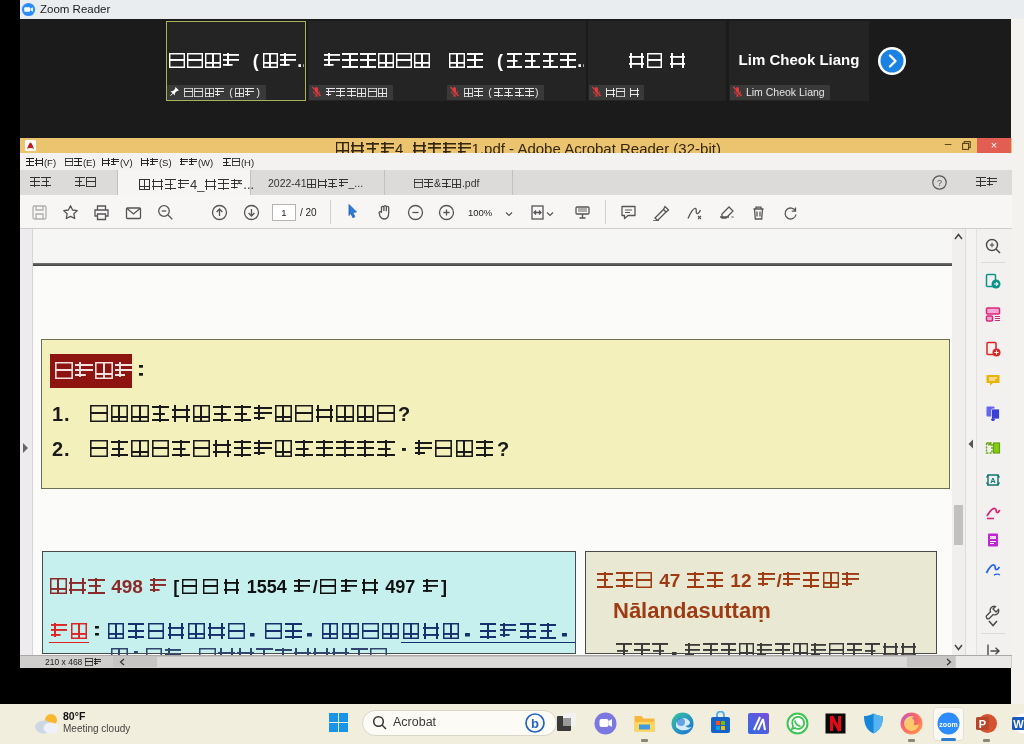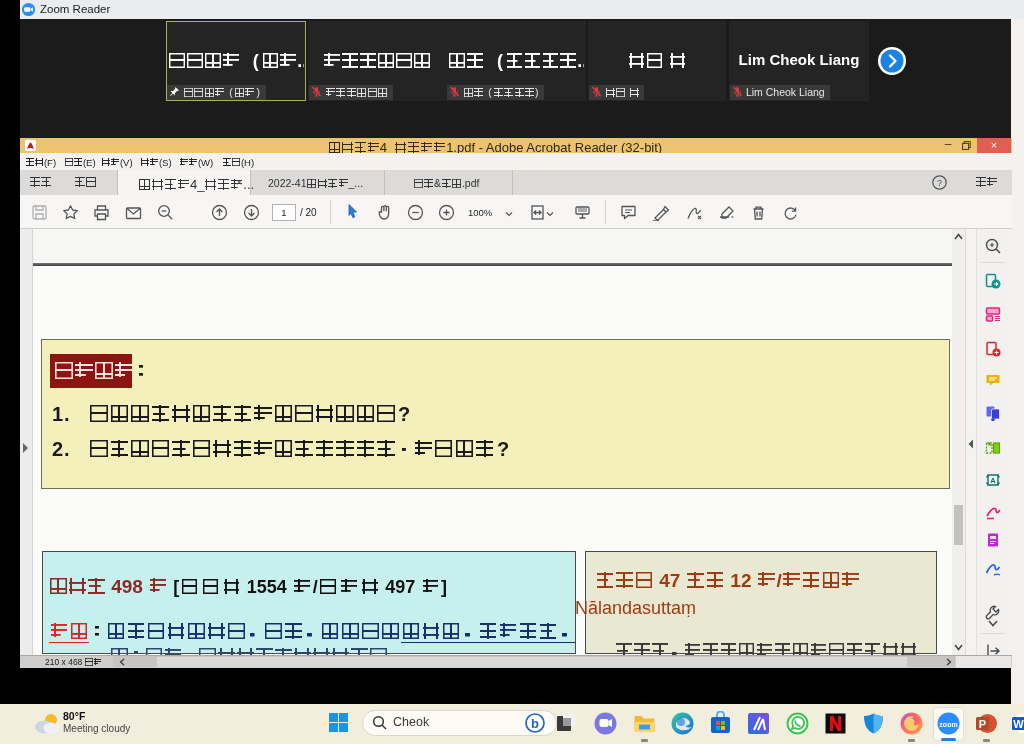--- a/index.html
+++ b/index.html
@@ -79,21 +79,21 @@
 <circle cx="15" cy="15" r="14" fill="#fff"></circle>
     <circle cx="15" cy="15" r="11.5" fill="#1a82e2"></circle>
 <path d="M13 9.5 L18.5 15 L13 20.5" stroke="#fff" stroke-width="2.4" fill="none" stroke-linecap="round" stroke-linejoin="round"></path>
   </svg>
 <div class="ab" style="left:1011px;top:19px;width:13px;height:685px;background:#f4f2ee"></div>
 <div class="ab" style="left:20px;top:138px;width:992px;height:15px;background:#ecc36e"></div>
 <svg class="ab" style="left:25px;top:140px" width="11" height="11" viewBox="0 0 11 11">
 <rect width="11" height="11" rx="1.5" fill="#fff"></rect>
     <path d="M2 9 C3.5 5 4.5 2.5 5.5 2.5 C6.5 2.5 7.5 5 9 9 C7 7.6 4 7.6 2 9Z" fill="#c11e1e"></path>
   </svg>
-<div class="ab" style="left:310px;top:140px;width:370px;text-align:center;font-size:13px;color:#33270f;white-space:nowrap"><i class="c v5"></i><i class="c v4"></i><i class="c v3"></i><i class="c v6"></i><span class="tx">4_</span><i class="c v4"></i><i class="c v1"></i><i class="c v6"></i><i class="c v6"></i><span class="tx">1.pdf - Adobe Acrobat Reader (32-bit)</span></div>
+<div class="ab" style="left:335px;top:140px;width:370px;text-align:center;font-size:15px;color:#33270f;white-space:nowrap"><i class="c v5"></i><i class="c v4"></i><i class="c v3"></i><i class="c v6"></i><span class="tx">4_</span><i class="c v4"></i><i class="c v1"></i><i class="c v6"></i><i class="c v6"></i><span class="tx">1.pdf - Adobe Acrobat Reader (32-bit)</span></div>
 <div class="ab" style="left:941px;top:139px;width:14px;height:13px;color:#4a3a16;font-size:12px;text-align:center;line-height:11px">–</div>
 <svg class="ab" style="left:962px;top:141px" width="9" height="9" viewBox="0 0 9 9">
     <rect x="2.2" y="0.6" width="6" height="6" fill="none" stroke="#4a3a16" stroke-width="1"></rect>
     <rect x="0.6" y="2.4" width="6" height="6" fill="#ecc36e" stroke="#4a3a16" stroke-width="1"></rect>
   </svg>
 <div class="ab" style="left:977px;top:138px;width:34px;height:15px;background:#e25d52"></div>
 <div class="ab" style="left:977px;top:138px;width:34px;height:15px;color:#fff;font-size:11px;text-align:center;line-height:14px">×</div>
 <div class="ab" style="left:20px;top:153px;width:992px;height:17px;background:#f3f2f1"></div>
 <div class="ab" style="left:25px;top:156.5px;font-size:9.5px;color:#222"><i class="c v1"></i><i class="c v4"></i><span class="tx">(F)</span></div>
 <div class="ab" style="left:64px;top:156.5px;font-size:9.5px;color:#222"><i class="c v2"></i><i class="c v1"></i><span class="tx">(E)</span></div>
@@ -212,21 +212,21 @@
 <div class="ab" style="left:17px;top:125px;width:82px;height:34px;background:#8d1410"></div>
 <div class="ab" style="left:21px;top:131px;font-size:20px;font-weight:bold;color:#f3e2df;white-space:nowrap"><i class="c v2"></i><i class="c v6"></i><i class="c v5"></i><i class="c v6"></i><span style="color:#1a1a1a"><i class="c pc"></i></span></div>
 <div class="ab lsa" style="left:19px;top:174px;font-size:20px;font-weight:bold;color:#1a1a1a;white-space:nowrap"><span class="tx" style="letter-spacing:1px">1.</span><span style="display:inline-block;width:18px"></span><i class="c v2"></i><i class="c v5"></i><i class="c v5"></i><i class="c v3"></i><i class="c v4"></i><i class="c v5"></i><i class="c v3"></i><i class="c v3"></i><i class="c v6"></i><i class="c v5"></i><i class="c v2"></i><i class="c v4"></i><i class="c v5"></i><i class="c v5"></i><i class="c v2"></i><span class="tx pq">?</span></div>
 <div class="ab lsa it" style="left:19px;top:209px;font-size:20px;font-weight:bold;color:#1a1a1a;white-space:nowrap"><span class="tx" style="letter-spacing:1px">2.</span><span style="display:inline-block;width:18px"></span><i class="c v2"></i><i class="c v3"></i><i class="c v5"></i><i class="c v2"></i><i class="c v3"></i><i class="c v2"></i><i class="c v4"></i><i class="c v1"></i><i class="c v6"></i><i class="c v5"></i><i class="c v3"></i><i class="c v1"></i><i class="c v1"></i><i class="c v1"></i><i class="c v3"></i><i class="c pm"></i><i class="c v6"></i><i class="c v2"></i><i class="c v5"></i><i class="c v1"></i><span class="tx pq">?</span></div>
 <div class="ab" style="left:9px;top:322px;width:534px;height:103px;background:#c6f0ee;border:1px solid #4a4a4a"></div>
 <div class="ab" style="left:16px;top:347px;font-size:19px;font-weight:bold;color:#8b2a28;white-space:nowrap"><i class="c v5"></i><i class="c v4"></i><i class="c v3"></i><span class="tx"> 498 </span><i class="c v6"></i><span class="lsc" style="font-size:18px;color:#111;letter-spacing:1px"> <span class="tx">[</span><i class="c v2"></i><i class="c v2"></i><i class="c v4"></i><span class="tx"> 1554 </span><i class="c v6"></i><span class="tx">/</span><i class="c v2"></i><i class="c v6"></i><i class="c v4"></i><span class="tx"> 497 </span><i class="c v6"></i><span class="tx">]</span></span></div>
 <div class="ab lsb" style="left:16px;top:392px;font-size:19px;color:#16306e;white-space:nowrap"><span style="color:#e02424;border-bottom:1.5px solid #e02424"><i class="c v6"></i><i class="c v5"></i></span><span style="color:#111"><i class="c pc"></i></span><i class="c v5"></i><i class="c v1"></i><i class="c v2"></i><i class="c v4"></i><i class="c v5"></i><i class="c v4"></i><i class="c v2"></i><i class="c pm"></i><i class="c v2"></i><i class="c v1"></i><i class="c pm"></i><i class="c v5"></i><i class="c v5"></i><i class="c v2"></i><i class="c v5"></i><span style="border-bottom:1.5px solid #16306e"><i class="c v5"></i><i class="c v4"></i><i class="c v5"></i><i class="c pm"></i><i class="c v1"></i><i class="c v6"></i><i class="c v1"></i><i class="c v3"></i><i class="c pm"></i></span></div>
 <div class="ab" style="left:77px;top:417px;font-size:19px;color:#30456e;white-space:nowrap"><i class="c v5"></i><i class="c pc"></i><i class="c v2"></i><i class="c v6"></i><i class="c pm"></i><i class="c v2"></i><i class="c v4"></i><i class="c v4"></i><i class="c v1"></i><i class="c v3"></i><i class="c v4"></i><i class="c v4"></i><i class="c v4"></i><i class="c v1"></i><i class="c v2"></i></div>
 <div class="ab" style="left:552px;top:322px;width:352px;height:103px;background:#e9e8d3;border:1px solid #4a4a4a"></div>
 <div class="ab lsd" style="left:562px;top:341px;font-size:19px;font-weight:bold;color:#9e3b12;white-space:nowrap"><i class="c v3"></i><i class="c v1"></i><i class="c v2"></i><span class="tx"> 47 </span><i class="c v3"></i><i class="c v1"></i><span class="tx"> 12 </span><i class="c v6"></i><span class="tx">/</span><i class="c v6"></i><i class="c v1"></i><i class="c v5"></i><i class="c v6"></i></div>
-<div class="ab" style="left:542px;top:369px;font-size:18px;font-weight:normal;color:#9e3b12">Nālandasuttaṃ</div>
+<div class="ab" style="left:580px;top:369px;font-size:22px;font-weight:bold;color:#9e3b12">Nālandasuttaṃ</div>
 <div class="ab" style="left:582px;top:412px;font-size:18px;color:#3a3a3a;white-space:nowrap"><i class="c v3"></i><i class="c v1"></i><i class="c v3"></i><i class="c pm"></i><i class="c v6"></i><i class="c v1"></i><i class="c v1"></i><i class="c v5"></i><i class="c v6"></i><i class="c v1"></i><i class="c v5"></i><i class="c v6"></i><i class="c v2"></i><i class="c v1"></i><i class="c v3"></i><i class="c v4"></i><i class="c v4"></i></div>
 </div>
 <div class="ab" style="left:952px;top:229px;width:13px;height:426px;background:#f0efee"></div>
 <svg class="ab" style="left:954px;top:233px" width="9" height="8" viewBox="0 0 9 8">
     <path d="M1 6 L4.5 1.5 L8 6" stroke="#444" stroke-width="1.5" fill="none"></path>
   </svg>
 <div class="ab" style="left:954px;top:505px;width:9px;height:40px;background:#c2c1c0"></div>
 <svg class="ab" style="left:954px;top:643px" width="9" height="8" viewBox="0 0 9 8">
     <path d="M1 2 L4.5 6.5 L8 2" stroke="#444" stroke-width="1.5" fill="none"></path>
   </svg>
@@ -322,21 +322,21 @@
 <rect x="0" y="0" width="9" height="9" fill="#1894e8"></rect>
     <rect x="10" y="0" width="9" height="9" fill="#1894e8"></rect>
 <rect x="0" y="10" width="9" height="9" fill="#1894e8"></rect>
     <rect x="10" y="10" width="9" height="9" fill="#1894e8"></rect>
   </svg>
 <div class="ab" style="left:362px;top:710px;width:195px;height:26px;background:#fcfbf6;border:1px solid #dbd7c8;border-radius:13px"></div>
 <svg class="ab" style="left:372px;top:715px" width="16" height="16" viewBox="0 0 16 16">
     <circle cx="6.5" cy="6.5" r="4.8" fill="none" stroke="#333" stroke-width="1.5"></circle>
     <path d="M10 10 L14 14" stroke="#333" stroke-width="1.5"></path>
   </svg>
-<div class="ab" style="left:393px;top:715px;font-size:12.5px;color:#3a3a3a">Cheok</div>
+<div class="ab" style="left:393px;top:715px;font-size:12.5px;color:#3a3a3a">Acrobat</div>
 <svg class="ab" style="left:525px;top:713px" width="20" height="20" viewBox="0 0 20 20">
 <circle cx="10" cy="10" r="9" fill="#fff" stroke="#2563c4" stroke-width="1.7"></circle>
 <text x="10" y="14.5" font-size="13" font-weight="bold" text-anchor="middle" fill="#2563c4" font-family="Liberation Sans">b</text>
   </svg>
 <svg class="ab" style="left:555px;top:711px" width="25" height="25" viewBox="0 0 25 25">
     <rect x="2" y="5" width="14" height="15" rx="1" fill="#3a3a3a"></rect>
     <rect x="8" y="2" width="13" height="13" rx="1" fill="#f2f2f2"></rect>
     <rect x="8" y="7" width="8" height="8" fill="#9a9a9a"></rect>
   </svg>
 <svg class="ab" style="left:593px;top:711px" width="25" height="25" viewBox="0 0 25 25">

